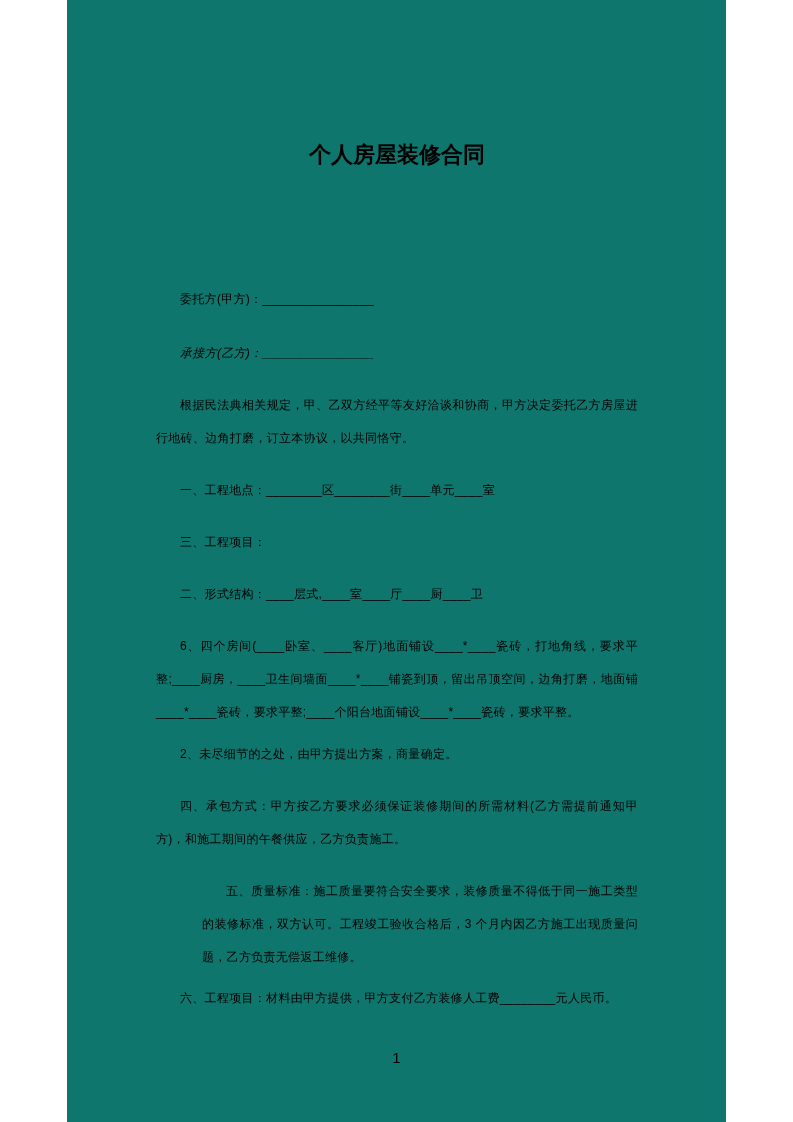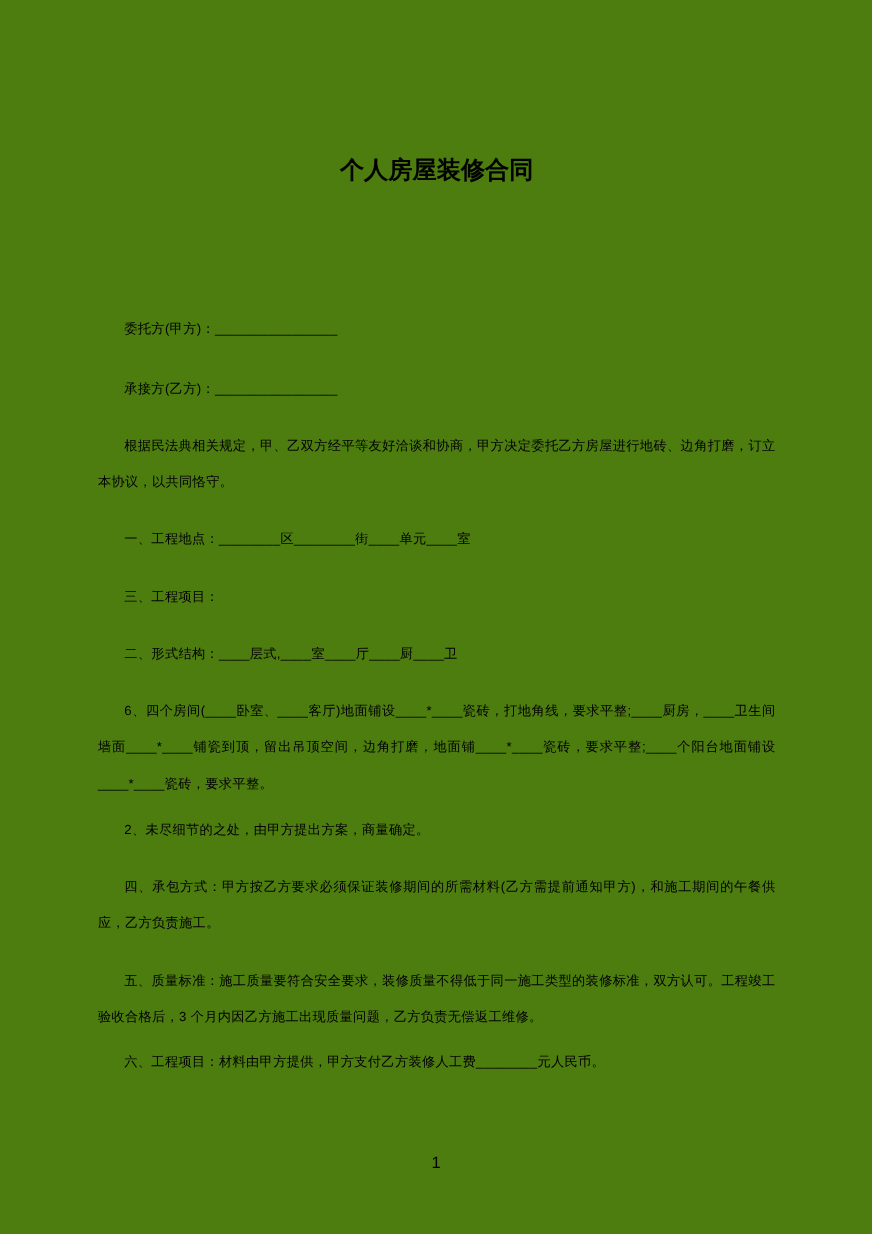--- a/index.html
+++ b/index.html
@@ -3,46 +3,46 @@
 <meta charset="utf-8">
 <style>
   * { margin: 0; padding: 0; box-sizing: border-box; }
   html, body { background: #ffffff; }
   body {
     font-family: "Liberation Sans", "DejaVu Sans", sans-serif;
     color: #000000;
   }
   .page {
     position: relative;
-    width: 793px;
+    width: 659px;
     height: 1122px;
     margin: 0 auto;
-    background: #4d7c0f;
+    background: #0f766e;
     padding: 140px 88px 0 89px;
     overflow: hidden;
   }
   .title {
     font-size: 22px;
     line-height: 30px;
     font-weight: bold;
     text-align: center;
     margin: 0 0 113px 0;
   }
   .para, .party-line {
     font-size: 12px;
     line-height: 33px;
     text-indent: 2em;
     text-align: justify;
     letter-spacing: 0.3px;
   }
   .party-line { margin: 0 0 21px 0; }
-  .party-line.last { margin-bottom: 19px; }
+  .party-line.last { margin-bottom: 19px; font-style: italic; }
   .para { margin: 0 0 19px 0; }
   .para.mb-sm { margin-bottom: 9px; }
-  .para.mb-xs { margin-bottom: 8px; }
+  .para.mb-xs { margin-bottom: 8px; margin-left: 46px; }
   .blank { white-space: nowrap; }
   .page-number {
     position: absolute;
     left: 0;
     right: 0;
     top: 1048px;
     text-align: center;
     font-size: 15px;
     line-height: 20px;
   }

